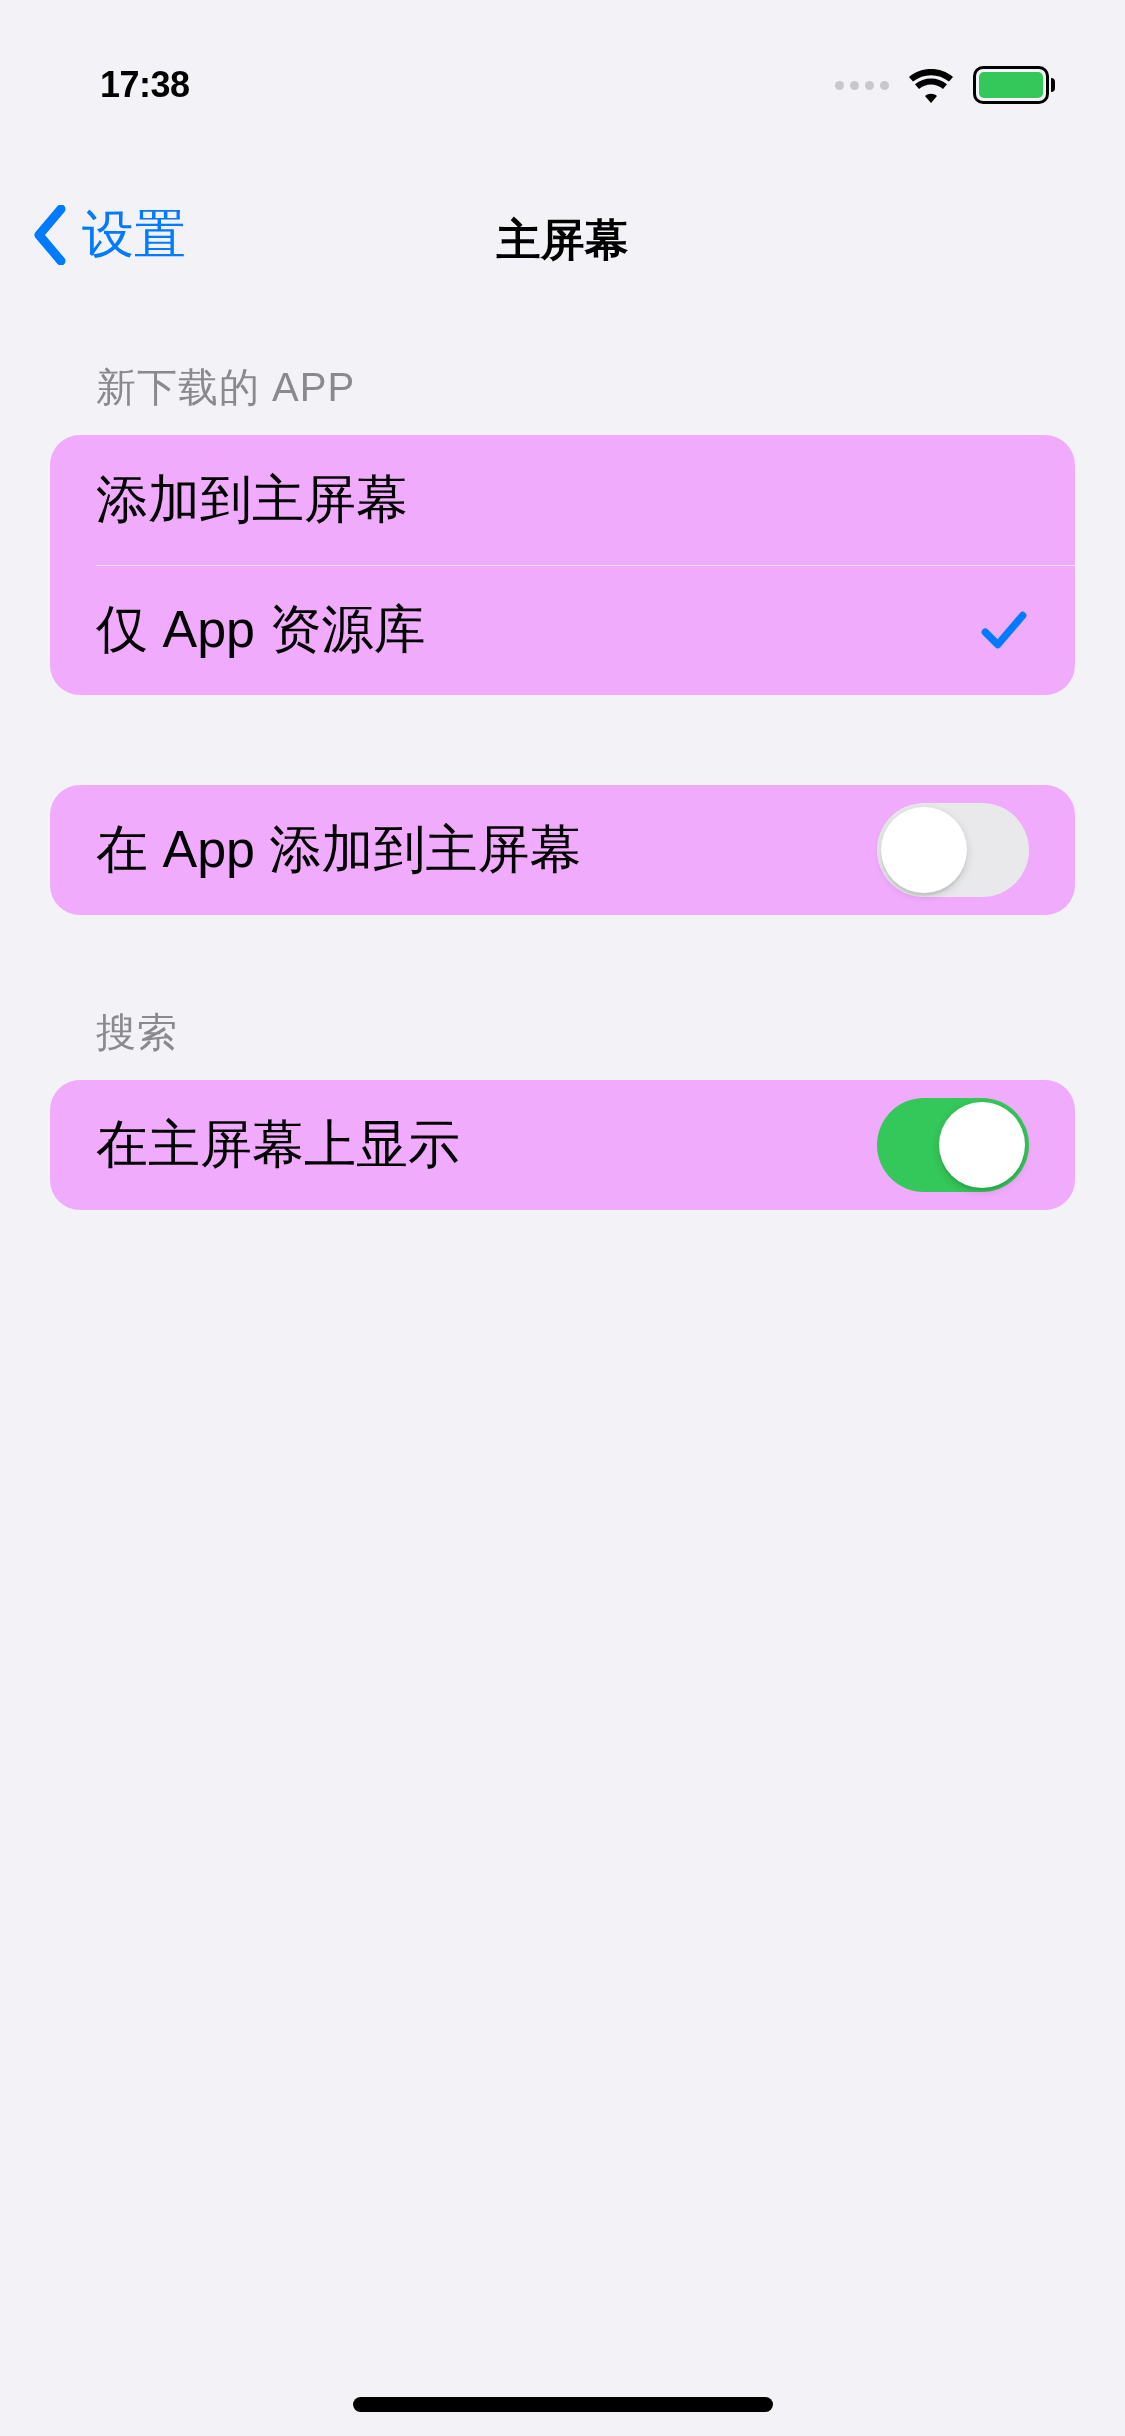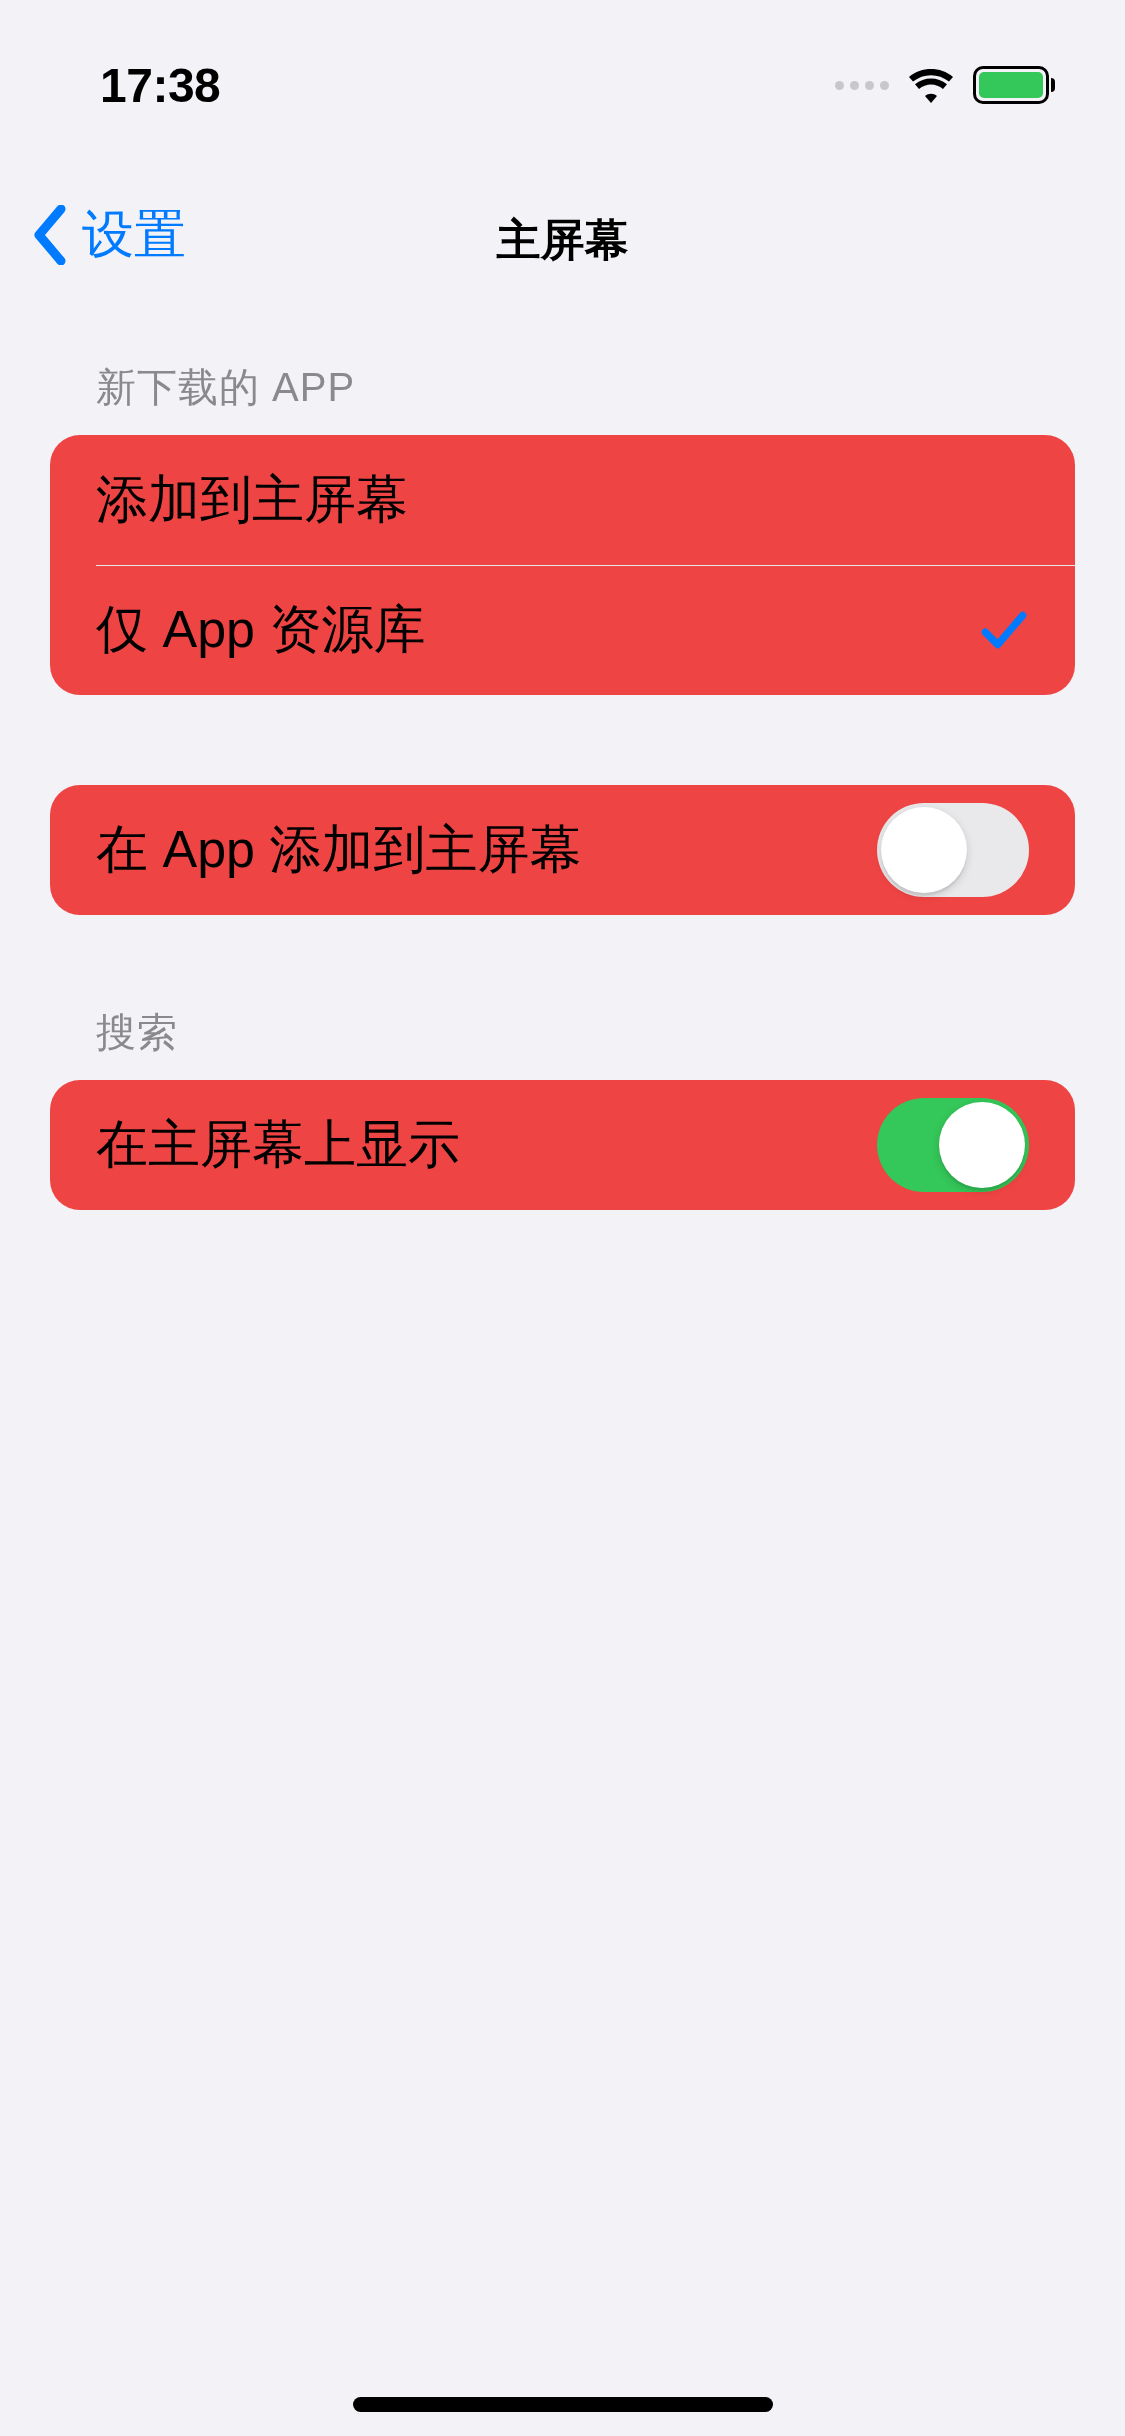--- a/index.html
+++ b/index.html
@@ -20,21 +20,21 @@
     
     .status-bar {
       height: 140px;
       display: flex;
       align-items: center;
       justify-content: space-between;
       padding: 0 70px 0 100px;
       padding-top: 30px;
     }
     .status-time {
-      font-size: 48px;
+      font-size: 36px;
       font-weight: 600;
       letter-spacing: -0.5px;
       color: #000;
     }
     .status-right {
       display: flex;
       align-items: center;
       gap: 18px;
     }
     .signal-dots {
@@ -119,21 +119,21 @@
     .section {
       margin-bottom: 90px;
     }
     .section-header {
       font-size: 40px;
       color: #8a8a8e;
       padding: 0 46px 20px 46px;
       letter-spacing: 1px;
     }
     .section-body {
-      background: #ef4444;
+      background: #f0abfc;
       border-radius: 30px;
       overflow: hidden;
     }
     .row {
       display: flex;
       align-items: center;
       justify-content: space-between;
       min-height: 130px;
       padding: 0 46px;
       position: relative;

